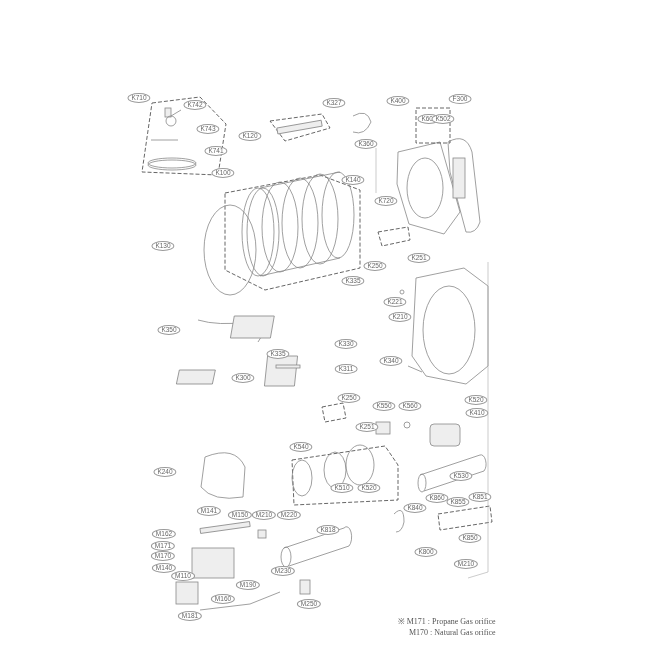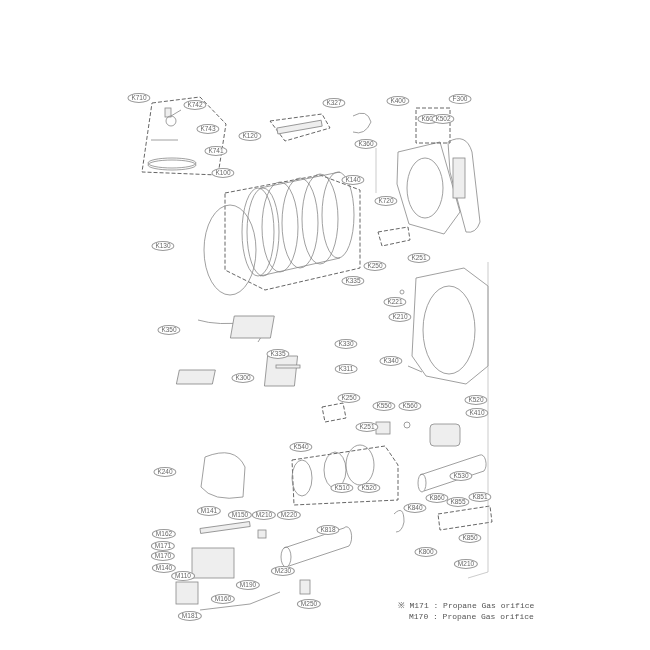--- a/index.html
+++ b/index.html
@@ -1,19 +1,19 @@
 <!DOCTYPE html>
 <html><head>
 <meta charset="utf-8">
 <style>
   html, body { margin:0; padding:0; background:#ffffff; }
   body { width:650px; height:650px; position:relative; overflow:hidden; font-family:"Liberation Sans", sans-serif; }
   #diagram { position:absolute; left:0; top:0; width:650px; height:650px; }
   .lbl { position:absolute; font-size:6.5px; color:#666; border:1px solid #9a9a9a; border-radius:50%; padding:0px 3px; line-height:8px; background:#fff; white-space:nowrap; transform:translate(-50%,-50%); font-family:"Liberation Sans", sans-serif; }
-  .note { position:absolute; left:398px; top:600px; font-size:8px; color:#555; line-height:11px; font-family:Liberation Mono, monospace; }
+  .note { position:absolute; left:398px; top:616px; font-size:8px; color:#555; line-height:11px; font-family:Liberation Serif, serif;text-align:right; }
   .note div { white-space:nowrap; }
   svg .p { fill:none; stroke:#888; stroke-width:0.8; }
   svg .d { fill:none; stroke:#555; stroke-width:0.9; stroke-dasharray:4 2; }
   svg .l { fill:none; stroke:#aaa; stroke-width:0.6; }
   svg .f { fill:#eee; stroke:#888; stroke-width:0.8; }
 </style>
 </head>
 <body>
 
 <div id="diagram">
@@ -166,14 +166,14 @@
     <span class="lbl" style="left: 283px; top: 571px;">M230</span>
     <span class="lbl" style="left: 466px; top: 564px;">M210</span>
     <span class="lbl" style="left: 248px; top: 585px;">M190</span>
     <span class="lbl" style="left: 223px; top: 599px;">M160</span>
     <span class="lbl" style="left: 190px; top: 616px;">M181</span>
     <span class="lbl" style="left: 309px; top: 604px;">M250</span>
   </div>
 
 <div class="note">
   <div>※ M171 : Propane Gas orifice</div>
-  <div style="padding-left:11px">M170 : Propane Gas orifice</div>
+  <div style="padding-left:11px">M170 : Natural Gas orifice</div>
 </div>
 
 </body></html>

